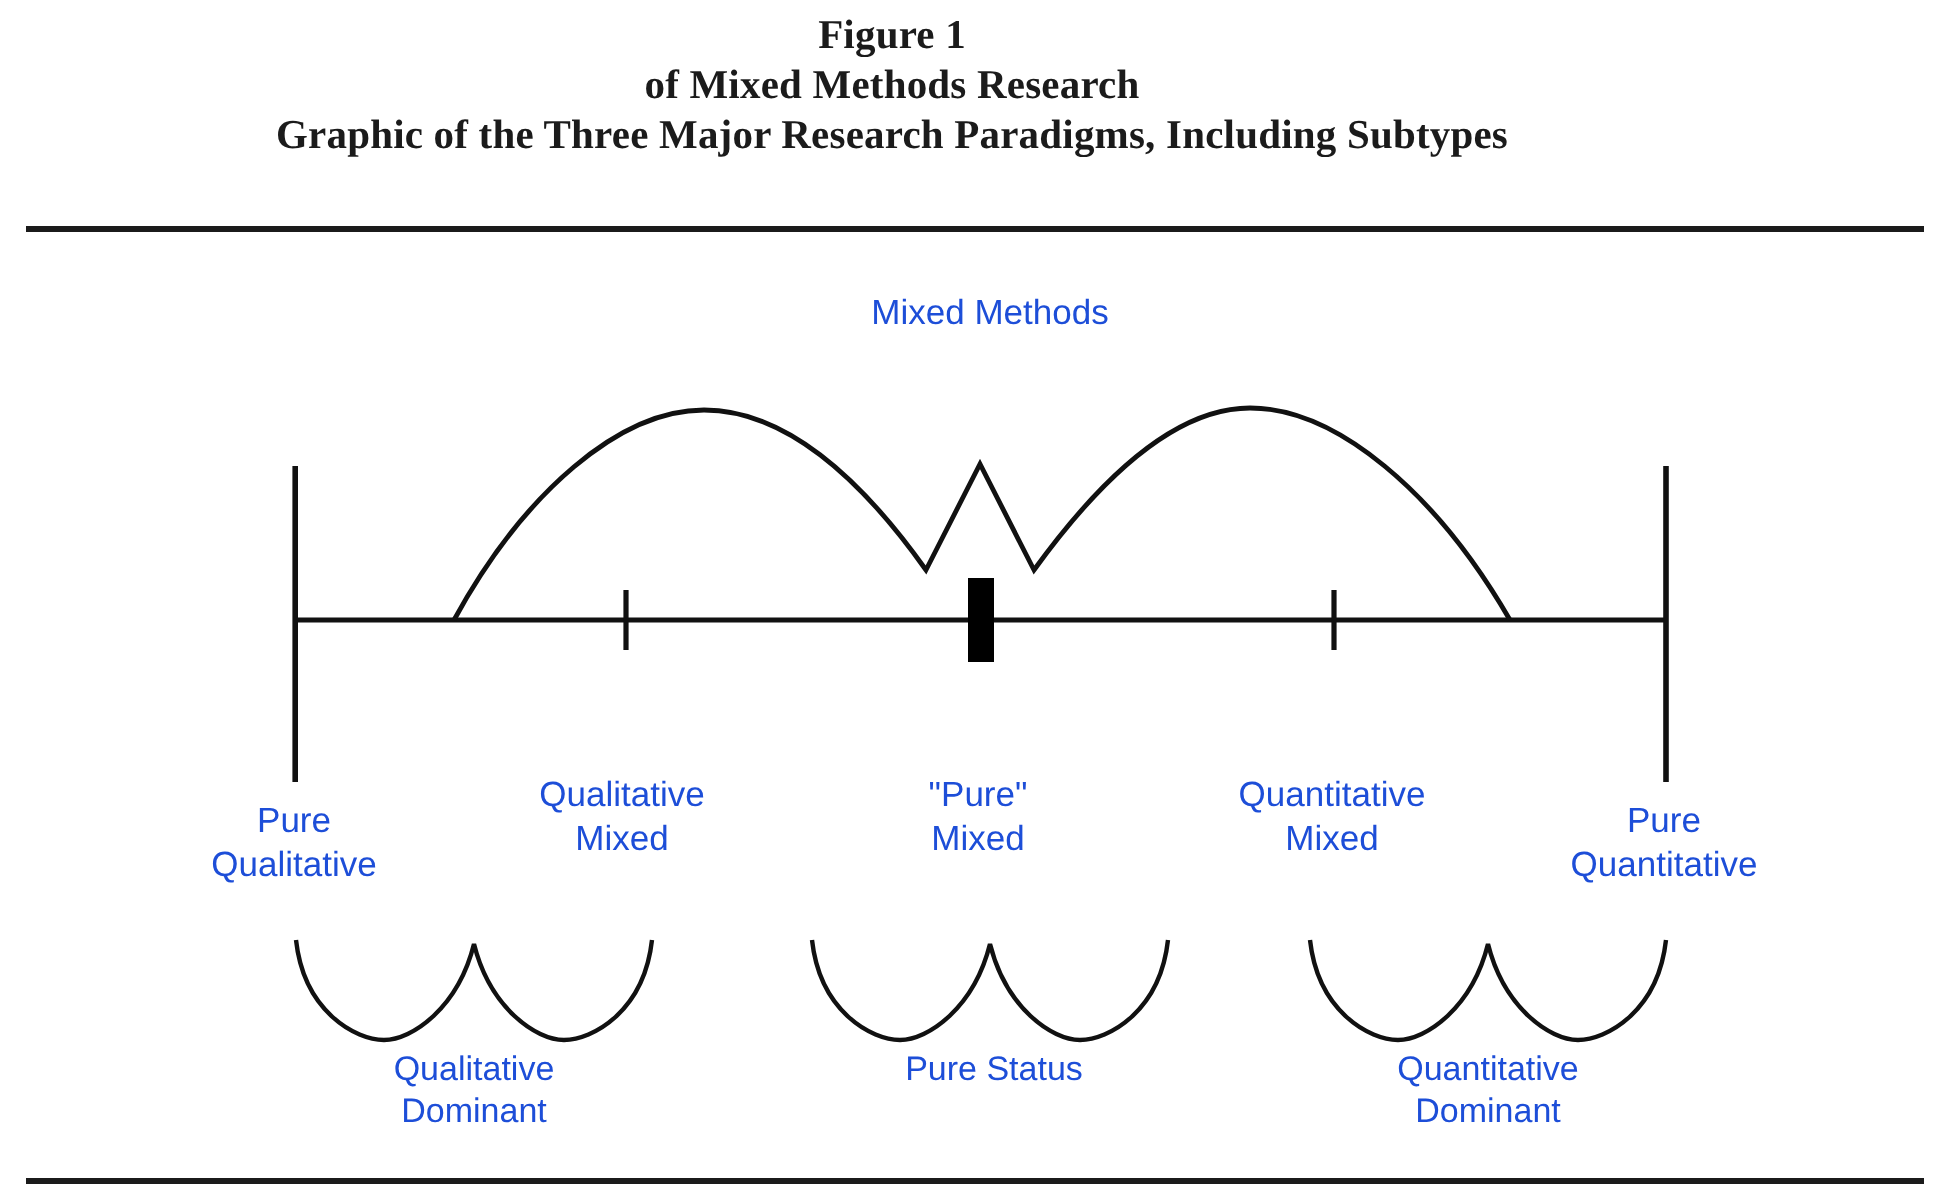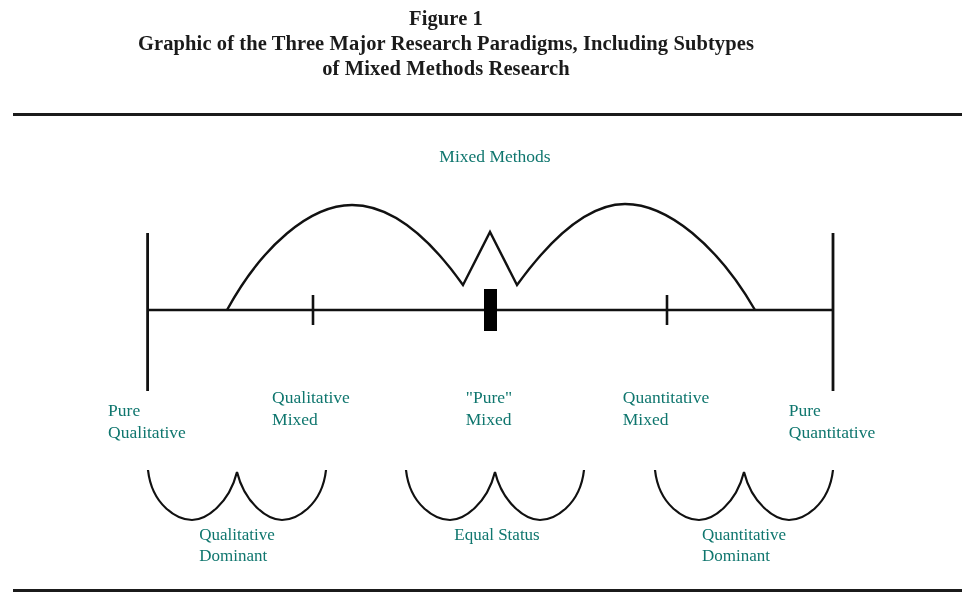--- a/index.html
+++ b/index.html
@@ -60,41 +60,42 @@
   #figure-svg {
     position: absolute;
     left: 0;
     top: 0;
     display: block;
   }
 
   
   .fig-text {
     position: absolute;
-    font-family: Liberation Serif, serif;
+    font-family: Liberation Sans, sans-serif;
     font-size: 17.5px;
     line-height: 21.5px;
-    color: #0f766e;
+    color: #1d4ed8;
+    text-align: center;
     white-space: nowrap;
     transform: translateX(-50%);
   }
   .fig-text.small {
     font-size: 17px;
     line-height: 21px;
   }
 </style>
 </head>
 <body>
 
 <div id="page">
 
   <div id="title-block">
     <div class="title-line">Figure 1</div>
+    <div class="title-line">of Mixed Methods Research</div>
     <div class="title-line">Graphic of the Three Major Research Paradigms, Including Subtypes</div>
-    <div class="title-line">of Mixed Methods Research</div>
   </div>
 
   <div class="hrule" id="rule-top"></div>
   <div class="hrule" id="rule-bottom"></div>
 
   <div id="figure-canvas">
 
     <svg id="figure-svg" width="974" height="468" viewBox="0 0 974 468">
 
       <line x1="147" y1="192" x2="833" y2="192" stroke="#111111" stroke-width="2.6"></line>
@@ -164,21 +165,21 @@
       <div>Pure</div>
       <div>Quantitative</div>
     </div>
 
     <div class="fig-text small" style="left:237px; top:406px;">
       <div>Qualitative</div>
       <div>Dominant</div>
     </div>
 
     <div class="fig-text small" style="left:497px; top:406px;">
-      <div>Equal Status</div>
+      <div>Pure Status</div>
     </div>
 
     <div class="fig-text small" style="left:744px; top:406px;">
       <div>Quantitative</div>
       <div>Dominant</div>
     </div>
 
   </div>
 </div>
 

